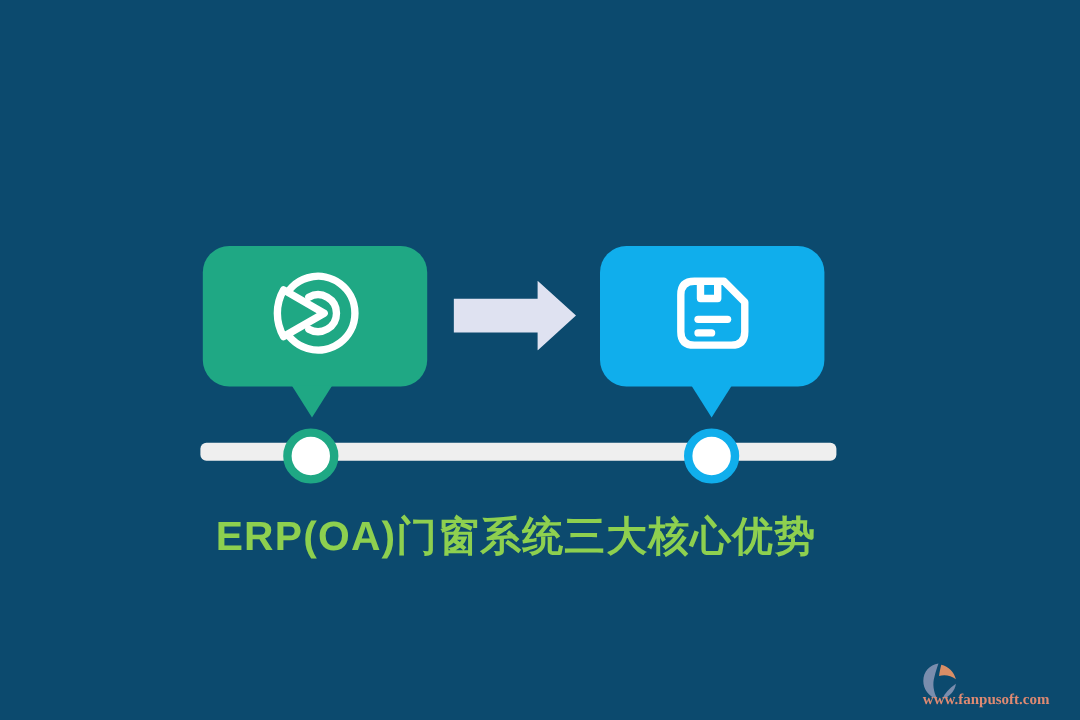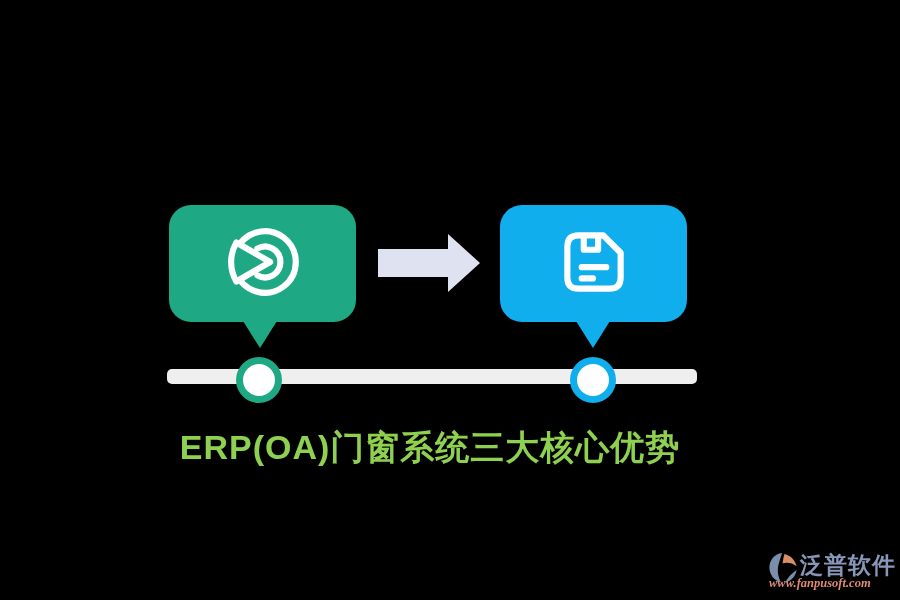--- a/index.html
+++ b/index.html
@@ -1,16 +1,16 @@
 <!DOCTYPE html>
 <html><head>
 <meta charset="utf-8">
 <style>
   html,body{margin:0;padding:0;background:#fff;font-family:"Liberation Sans",sans-serif;}
-  .canvas{position:relative;width:900px;height:600px;background:#000000;overflow:hidden;}
+  .canvas{position:relative;width:900px;height:600px;background:#0c4a6e;overflow:hidden;}
 
   
   .bubble{position:absolute;top:205px;width:187px;height:117px;border-radius:22px;
           background-color:currentColor;display:flex;align-items:center;justify-content:center;}
   .bubble .tail{position:absolute;bottom:-26px;width:0;height:0;
           border-left:17px solid transparent;border-right:17px solid transparent;
           border-top:27px solid currentColor;}
   .bubble-left{left:169px;}
   .bubble-right{left:500px;}
   .bubble-left .tail{left:74px;}
@@ -81,17 +81,16 @@
   </div>
 
   <div class="watermark">
     <span class="wm-logo">
       <svg width="30" height="34" viewBox="0 0 32 34">
         <path d="M15 1 C7 2 1.5 8.5 1.5 16.5 C1.5 24 6.5 30.5 14 32.5 C10.5 26 9.5 19 11.5 12.5 C12.5 8.5 13.8 4.5 15 1 Z" fill="#7A8DAD"></path>
         <path d="M17.5 2 C24 3.5 29 8.5 30.5 15 C26 11.5 20.5 10.5 15.5 12 C16 8.5 16.6 5 17.5 2 Z" fill="#D98E66"></path>
         <path d="M30.5 19 C29.5 25.5 25 30.5 18.5 32.5 C20.5 27.5 24.5 23 30.5 19 Z" fill="#7A8DAD"></path>
       </svg>
     </span>
-    <span class="wm-brand" style="color: rgb(136, 151, 184);">泛普软件</span>
-    <span class="wm-url" style="color: rgb(223, 138, 114); font-style: italic;">www.fanpusoft.com</span>
+    <span class="wm-url" style="color: rgb(223, 138, 114);">www.fanpusoft.com</span>
   </div>
 
 </div>
 
 </body></html>

